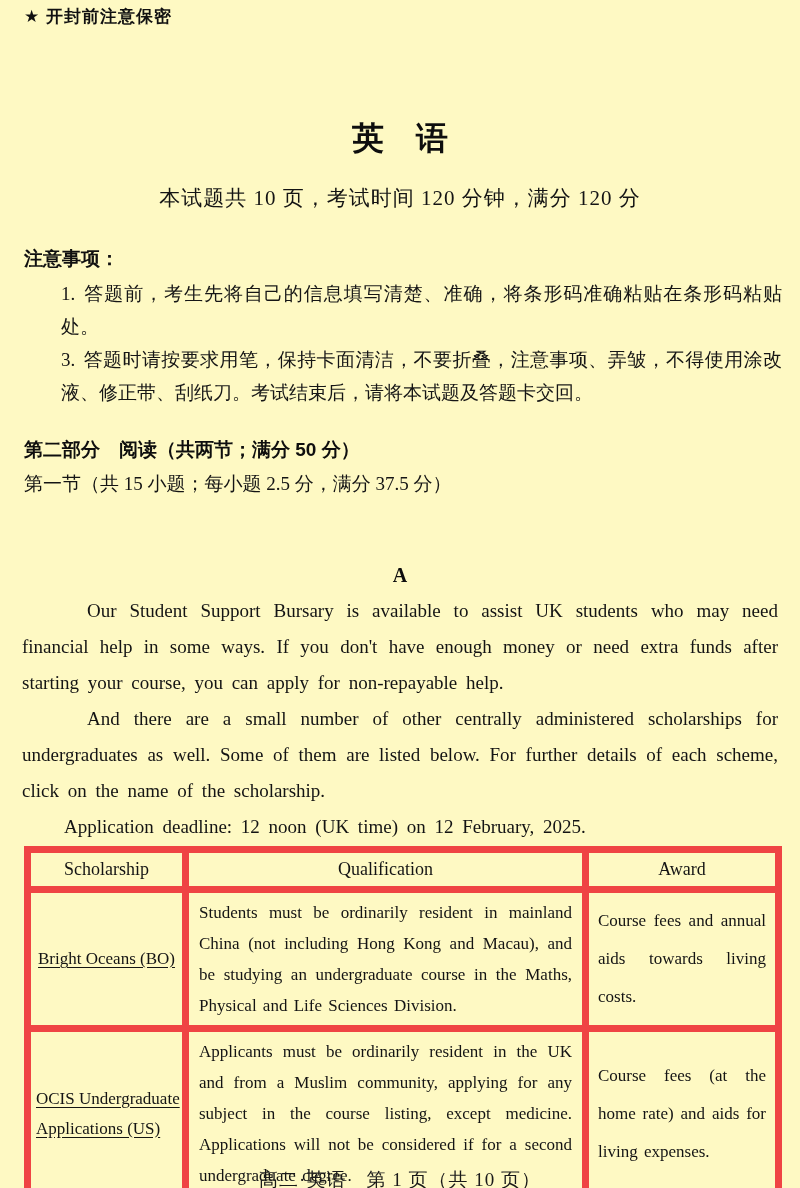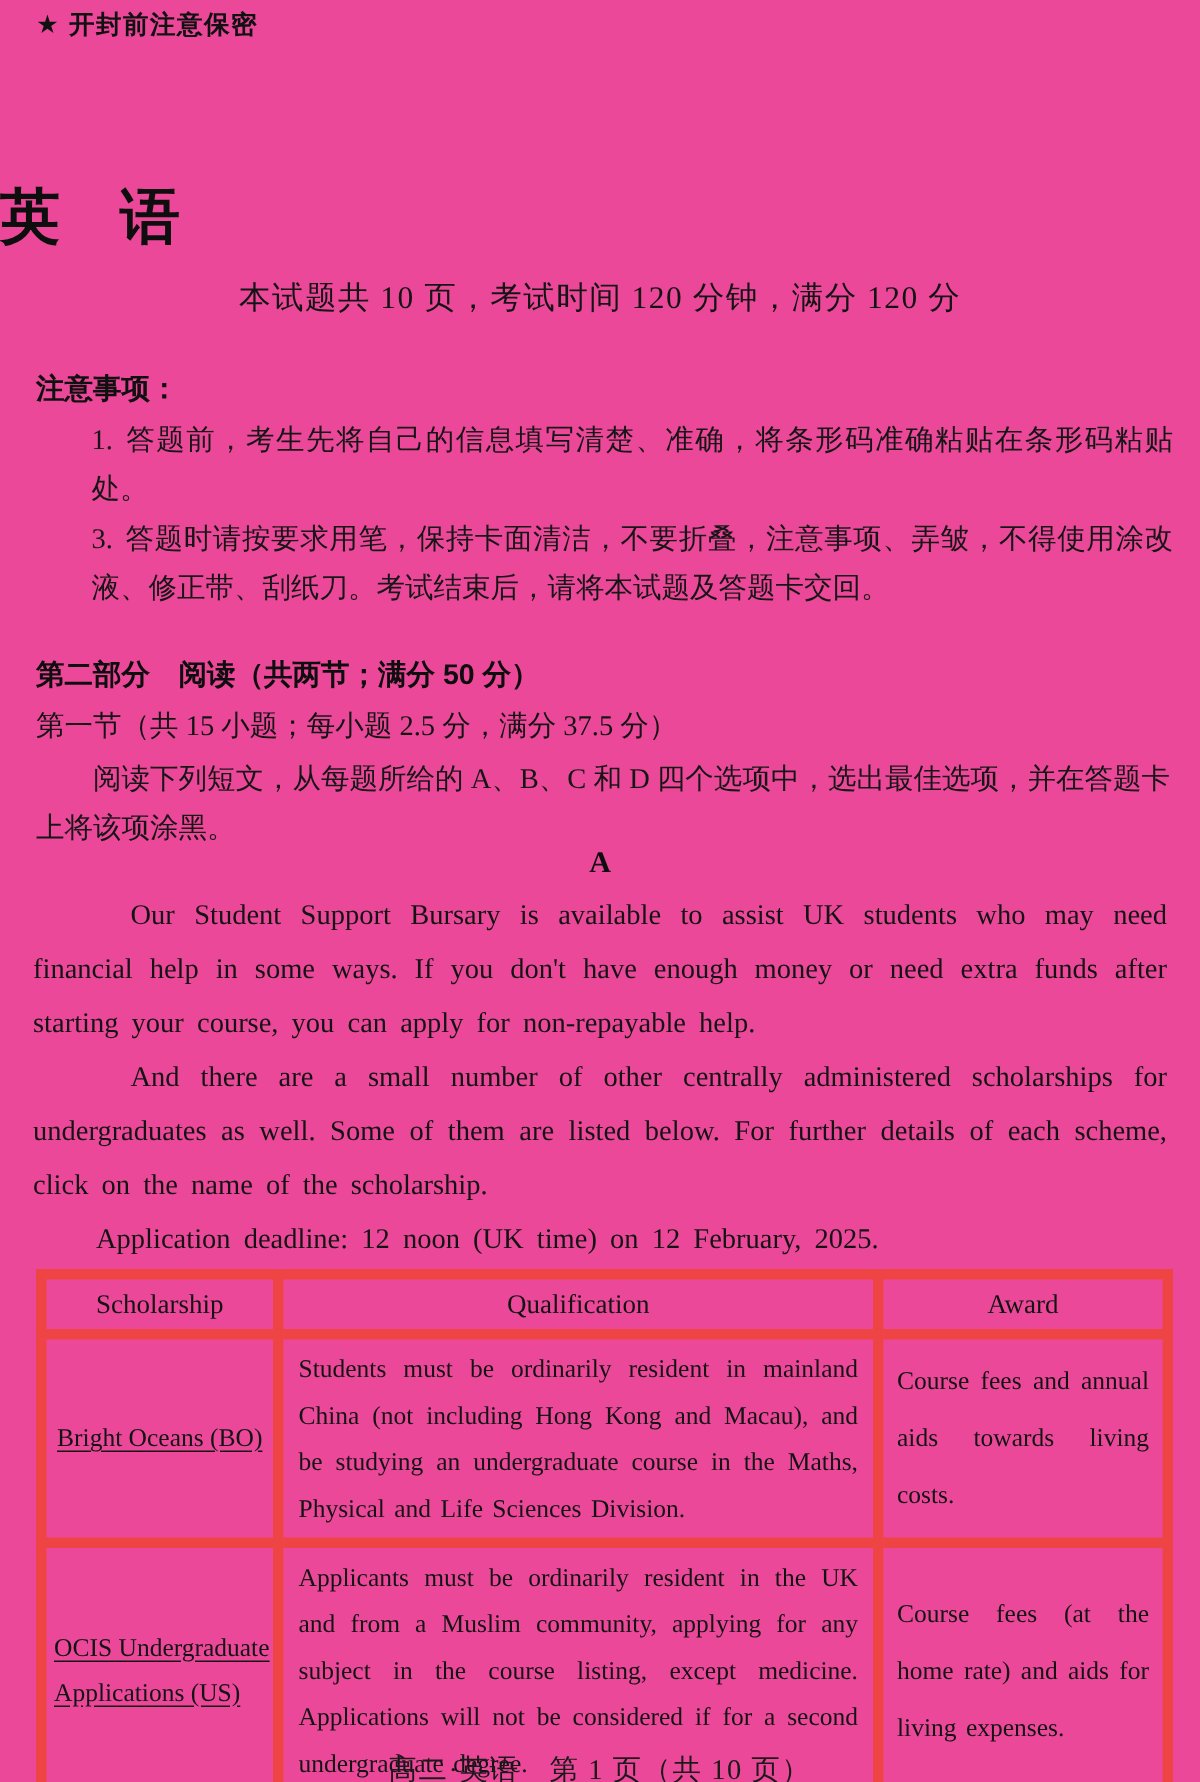--- a/index.html
+++ b/index.html
@@ -1,36 +1,36 @@
 <!DOCTYPE html>
 <html><head>
 <meta charset="utf-8">
 <style>
   * { margin:0; padding:0; box-sizing:border-box; }
   html,body { width:800px; }
   body { font-family:"Liberation Serif","DejaVu Serif",serif; background:#ffffff; color:#161616; }
   .page {
-    position:relative; width:800px; height:1188px; background:#ec4899; overflow:hidden;
+    position:relative; width:800px; height:1188px; background:#fef9c3; overflow:hidden;
   }
   .sans { font-family:"Liberation Sans","DejaVu Sans",sans-serif; }
 
   .security {
     position:absolute; left:24px; top:5px;
     font-family:"Liberation Sans","DejaVu Sans",sans-serif;
     font-weight:bold; font-size:17px; letter-spacing:1px; color:#111;
   }
   .title {
     position:absolute; left:0; top:71px; width:100%; text-align:center;
     font-family:"Liberation Sans","DejaVu Sans",sans-serif;
     font-weight:bold; font-size:27px; letter-spacing:1px; color:#0e0e0e;
   }
   .subject {
-    position:absolute; left:0; top:117px; width:100%; text-align:left;
+    position:absolute; left:0; top:117px; width:100%; text-align:center;
     font-family:"Liberation Sans","DejaVu Sans",sans-serif;
-    font-weight:bold; font-size:40px; color:#0e0e0e;
+    font-weight:bold; font-size:32px; color:#0e0e0e;
   }
   .exam-info {
     position:absolute; left:0; top:184px; width:100%; text-align:center;
     font-size:21px; letter-spacing:1px; color:#141414;
   }
   .notes-heading {
     position:absolute; left:24px; top:246px;
     font-family:"Liberation Sans","DejaVu Sans",sans-serif;
     font-weight:bold; font-size:19px; color:#101010;
   }
@@ -111,21 +111,20 @@
     </div>
     <div class="note-item">
       <span class="num">3.</span><span>答题时请按要求用笔，保持卡面清洁，不要折叠，注意事项、弄皱，不得使用涂改液、修正带、刮纸刀。考试结束后，请将本试题及答题卡交回。</span>
     </div>
   </div>
 
   <div class="part-heading">第二部分　阅读（共两节；满分 50 分）</div>
 
   <div class="section-heading">第一节（共 15 小题；每小题 2.5 分，满分 37.5 分）</div>
 
-  <div class="instructions">阅读下列短文，从每题所给的 A、B、C 和 D 四个选项中，选出最佳选项，并在答题卡上将该项涂黑。</div>
 
   <div class="passage-label">A</div>
 
   <div class="passage">
     <p>Our Student Support Bursary is available to assist UK students who may need financial help in some ways. If you don't have enough money or need extra funds after starting your course, you can apply for non-repayable help.</p>
     <p>And there are a small number of other centrally administered scholarships for undergraduates as well. Some of them are listed below. For further details of each scheme, click on the name of the scholarship.</p>
     <p class="deadline">Application deadline: 12 noon (UK time) on 12 February, 2025.</p>
   </div>
 
   <table class="scholarship-table">

